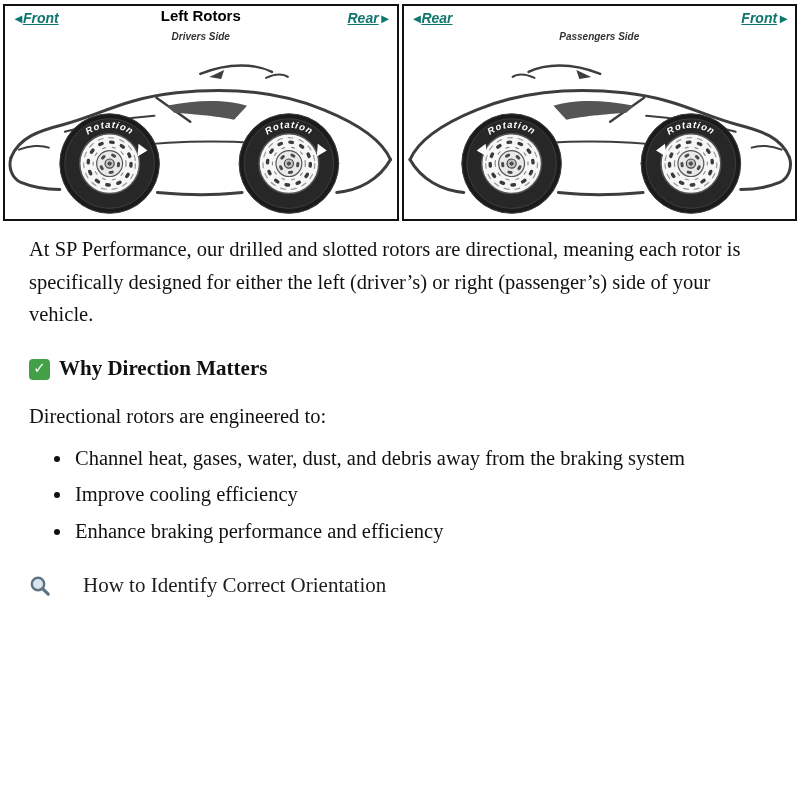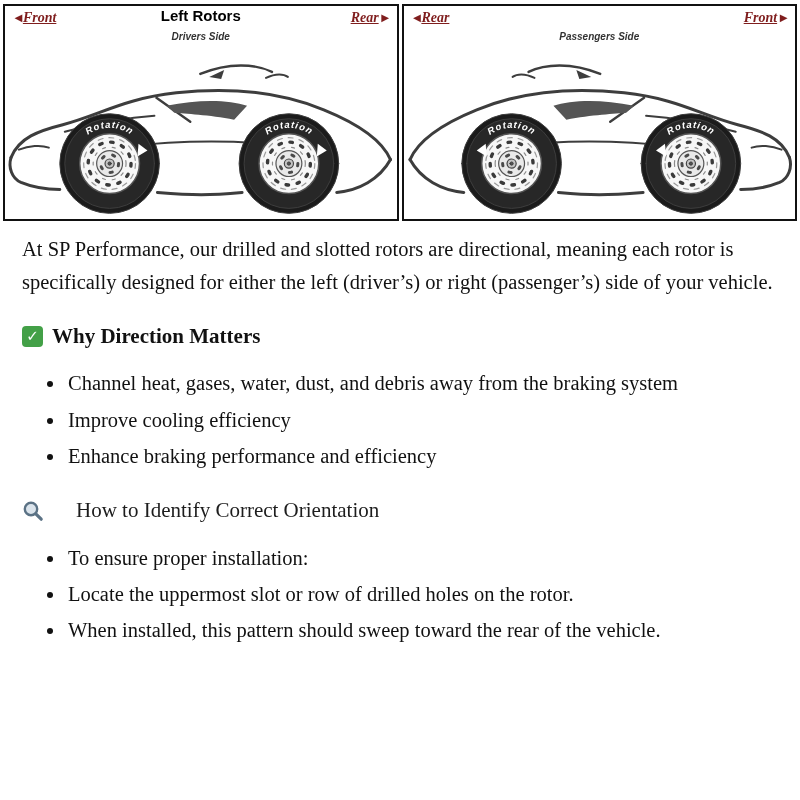--- a/index.html
+++ b/index.html
@@ -2,31 +2,31 @@
 <html><head>
 <meta charset="utf-8">
 <style>
   html,body{margin:0;padding:0;background:#fff;color:#111;}
   body{width:800px;font-family:"Liberation Serif", serif;}
 
   
   .figure{display:flex;gap:3px;padding:4px 3px 0 3px;background:#fff;}
   .panel{flex:1;border:2px solid #111;background:#fff;position:relative;overflow:hidden;}
   .panel-head{position:relative;height:46px;font-family:"Liberation Sans", sans-serif;}
-  .dir{position:absolute;top:4px;font-weight:bold;font-size:14px;color:#7f1d1d;white-space:nowrap;font-family:Liberation Serif, serif;}
+  .dir{position:absolute;top:4px;font-weight:bold;font-size:14px;color:#0f766e;white-space:nowrap;}
   .dir .lbl{text-decoration:underline;font-style:italic;}
   .dir.left{left:7px;}
   .dir.right{right:7px;}
   .arrow-glyph{font-size:13px;letter-spacing:-2px;}
   .panel-title{position:absolute;left:0;right:0;top:1px;text-align:center;font-weight:bold;font-size:15px;color:#000;}
   .panel-sub{position:absolute;left:0;right:0;top:25px;text-align:center;font-weight:bold;font-style:italic;font-size:10px;color:#333;}
   .car-svg{display:block;width:100%;height:auto;}
 
   
-  .article{padding:12px 26px 10px 22px;font-size:20.5px;line-height:1.58;}
+  .article{padding:12px 26px 10px 29px;font-size:20.5px;line-height:1.58;}
   .intro{margin:0 0 18px 0;}
   .sec-head{display:flex;align-items:center;gap:9px;font-weight:bold;font-size:21px;margin:22px 0 14px 0;}
   .sec-head.plain{font-weight:normal;color:#1d1d1d;gap:32px;}
   .check-badge{display:inline-flex;align-items:center;justify-content:center;width:21px;height:21px;border-radius:4px;background:#43a047;color:#fff;font-family:"DejaVu Sans",sans-serif;font-size:15px;font-weight:bold;flex:0 0 auto;}
   .mag-icon{flex:0 0 auto;display:inline-block;}
   .lead{margin:0 0 10px 0;}
   ul.blist{margin:8px 0 18px 0;padding-left:44px;}
   ul.blist li{margin:4px 0;padding-left:2px;}
 </style>
 </head>
@@ -127,34 +127,30 @@
 
 <div class="article">
 
   <p class="intro">At SP Performance, our drilled and slotted rotors are directional, meaning each rotor is specifically designed for either the left (driver’s) or right (passenger’s) side of your vehicle.</p>
 
   <div class="sec-head">
     <span class="check-badge">✓</span>
     <span>Why Direction Matters</span>
   </div>
 
+  <p class="lead">Directional rotors are engineered to:</p>
 
   <ul class="blist">
     <li>Channel heat, gases, water, dust, and debris away from the braking system</li>
     <li>Improve cooling efficiency</li>
     <li>Enhance braking performance and efficiency</li>
   </ul>
 
   <div class="sec-head plain">
     <svg class="mag-icon" width="22" height="22" viewBox="0 0 22 22">
       <circle cx="9" cy="9" r="6.2" fill="#dbe4ec" stroke="#5b7285" stroke-width="2.4"></circle>
       <line x1="13.8" y1="13.8" x2="19.2" y2="19.2" stroke="#5b7285" stroke-width="3.2" stroke-linecap="round"></line>
     </svg>
     <span>How to Identify Correct Orientation</span>
   </div>
 
-  <ul class="blist">
-    <li>To ensure proper installation:</li>
-    <li>Locate the uppermost slot or row of drilled holes on the rotor.</li>
-    <li>When installed, this pattern should sweep toward the rear of the vehicle.</li>
-  </ul>
 
 </div>
 
 </body></html>

